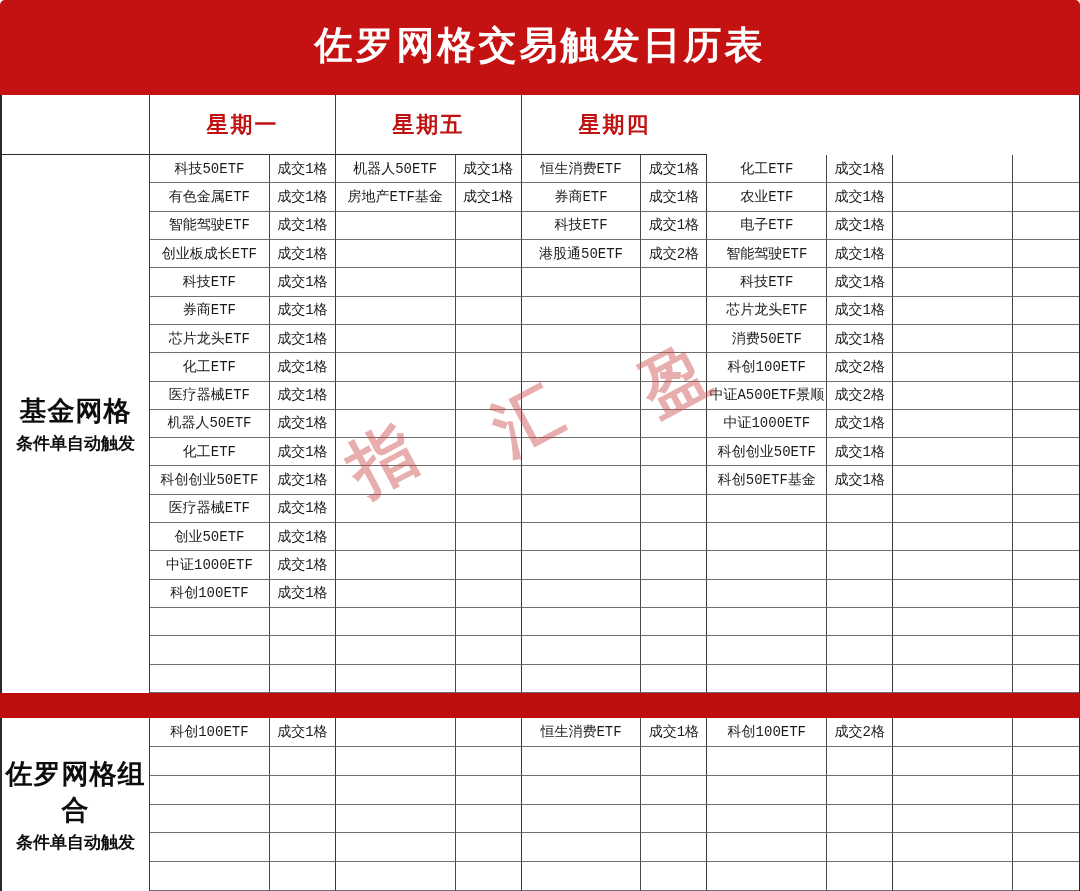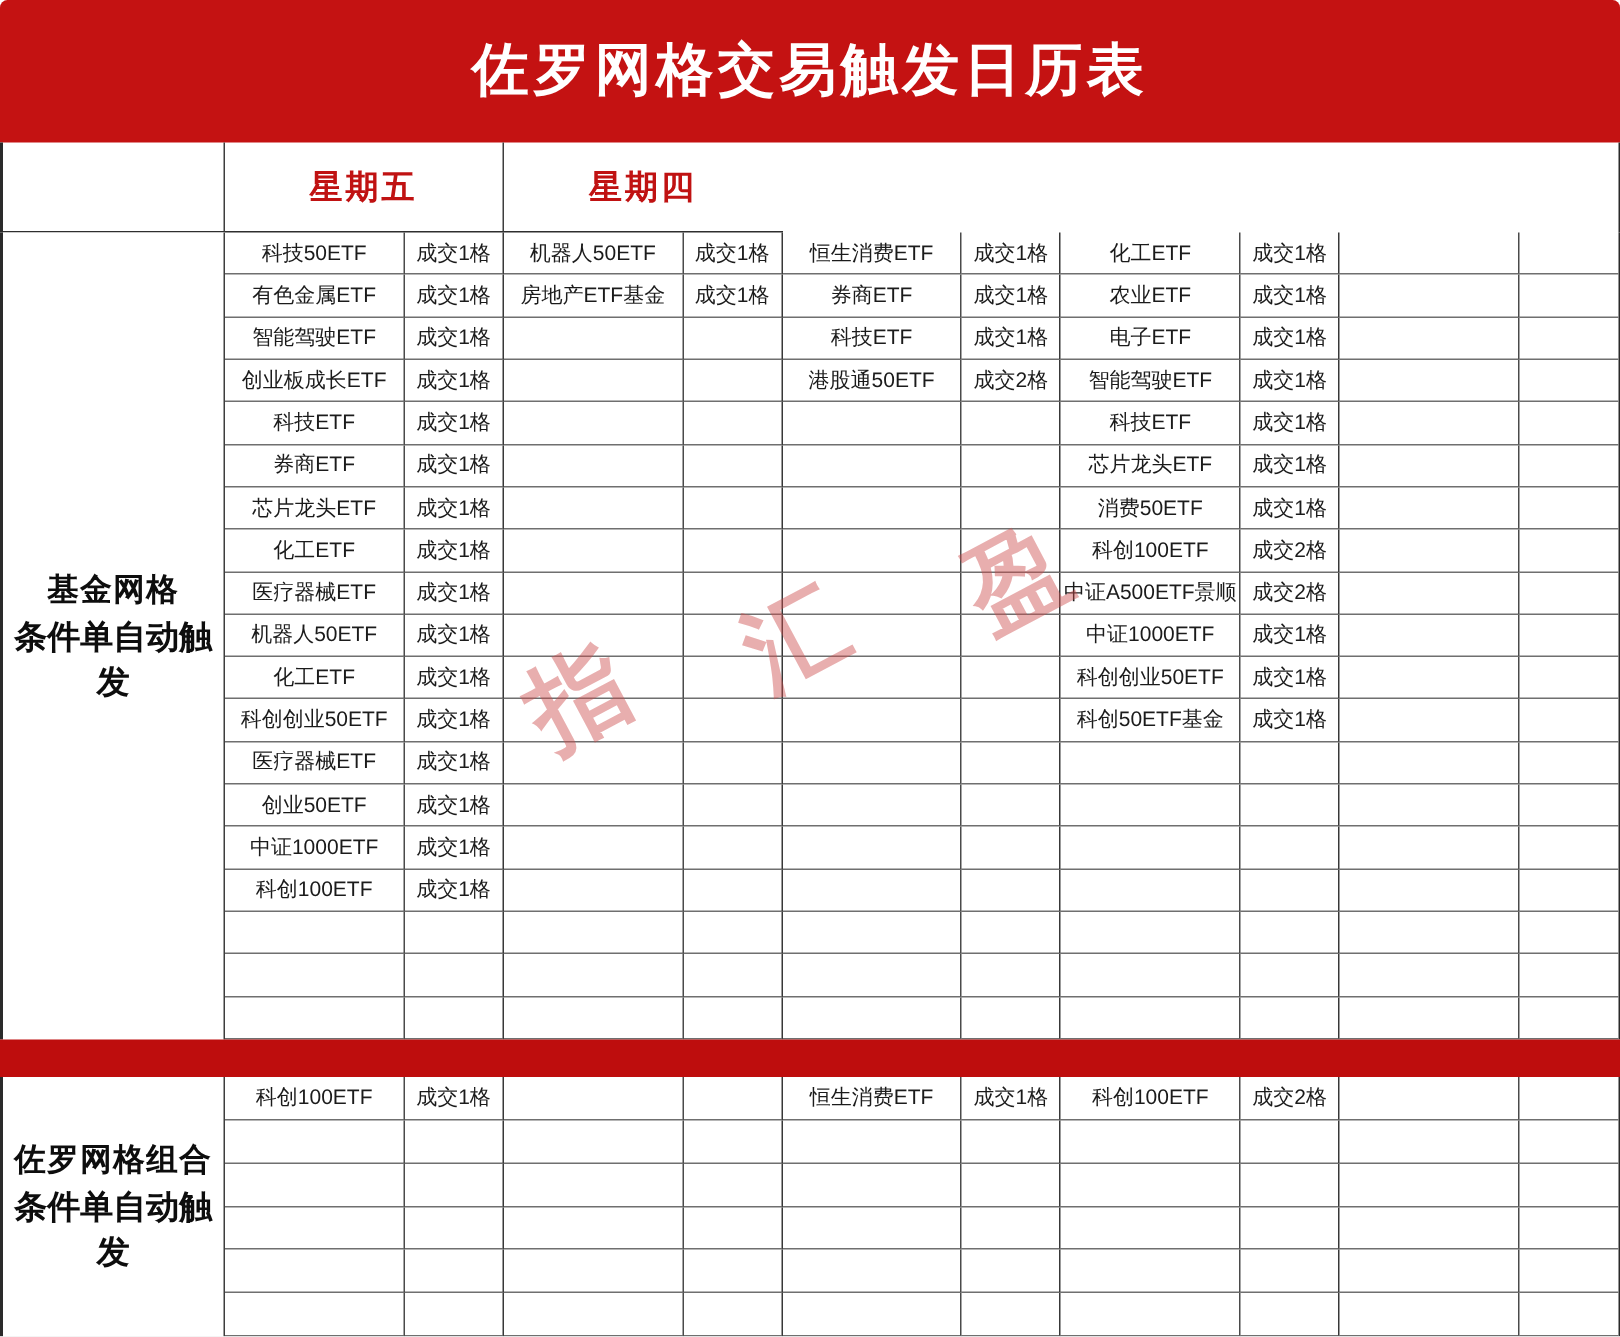--- a/index.html
+++ b/index.html
@@ -1,20 +1,20 @@
 <!DOCTYPE html>
 <html><head>
 <meta charset="utf-8">
 <style>
   * { box-sizing: border-box; margin: 0; padding: 0; }
   html,body { background:#e9e9e9; }
   .page {
     width: 1080px; height: 891px; position: relative; overflow: hidden;
     background: #ffffff; margin: 0 auto;
-    font-family: Liberation Sans, sans-serif;
+    font-family: Liberation Mono, monospace;
   }
   
   .banner {
     height: 95px; width: 100%; background: #c41212; color: #ffffff;
     display: flex; flex-direction: column; align-items: center; justify-content: center;
     gap: 5px; border-radius: 5px 5px 0 0;
   }
   .banner-title { font-size: 38px; font-weight: bold; letter-spacing: 3px; line-height: 1.1; }
   .banner-dates { font-size: 23px; font-weight: bold; letter-spacing: 1px; }
 
@@ -39,22 +39,22 @@
     position: relative; z-index: 1;
   }
   #section-0 { height: 538px; grid-template-rows: repeat(19, 1fr); }
   #section-1 { height: 173px; grid-template-rows: repeat(6, 1fr); }
   .label-cell {
     grid-column: 1; grid-row: 1 / -1;
     border-right: 1px solid #3d3d3d;
     display: flex; flex-direction: column; align-items: center; justify-content: center;
     gap: 3px; background: #ffffff; text-align: center;
   }
-  .label-title { font-size: 21px; font-weight: bold; color: #0d0d0d; letter-spacing: 1px; }
-  .label-sub   { font-size: 22px; font-weight: bold; color: #0d0d0d; }
+  .label-title { font-size: 27px; font-weight: bold; color: #0d0d0d; letter-spacing: 1px; }
+  .label-sub   { font-size: 17px; font-weight: bold; color: #0d0d0d; }
   .cell {
     border-right: 1px solid #4a4a4a; border-bottom: 1px solid #6f6f6f;
     display: flex; align-items: center; justify-content: center;
     font-size: 14px; color: #1b1b1b; white-space: nowrap; overflow: hidden;
   }
   .cell.day-end { border-right: 1px solid #383838; }
   .cell.last-col { border-right: none; }
 
   
   .divider { height: 25px; width: 100%; background: #be0d0d; position: relative; z-index: 2; }
@@ -73,20 +73,21 @@
 <body>
 
 <div class="page">
 
   <div class="banner">
     <div class="banner-title">佐罗网格交易触发日历表</div>
   </div>
 
   <div class="header-row">
     <div class="header-corner"></div>
+    <div class="header-cell">星期一</div>
     <div class="header-cell">星期五</div>
     <div class="header-cell">星期四</div>
   </div>
 
   <div class="section" id="section-0">
     <div class="label-cell">
       <div class="label-title">基金网格</div>
       <div class="label-sub">条件单自动触发</div>
     </div>
   <div class="cell">科技50ETF</div>

